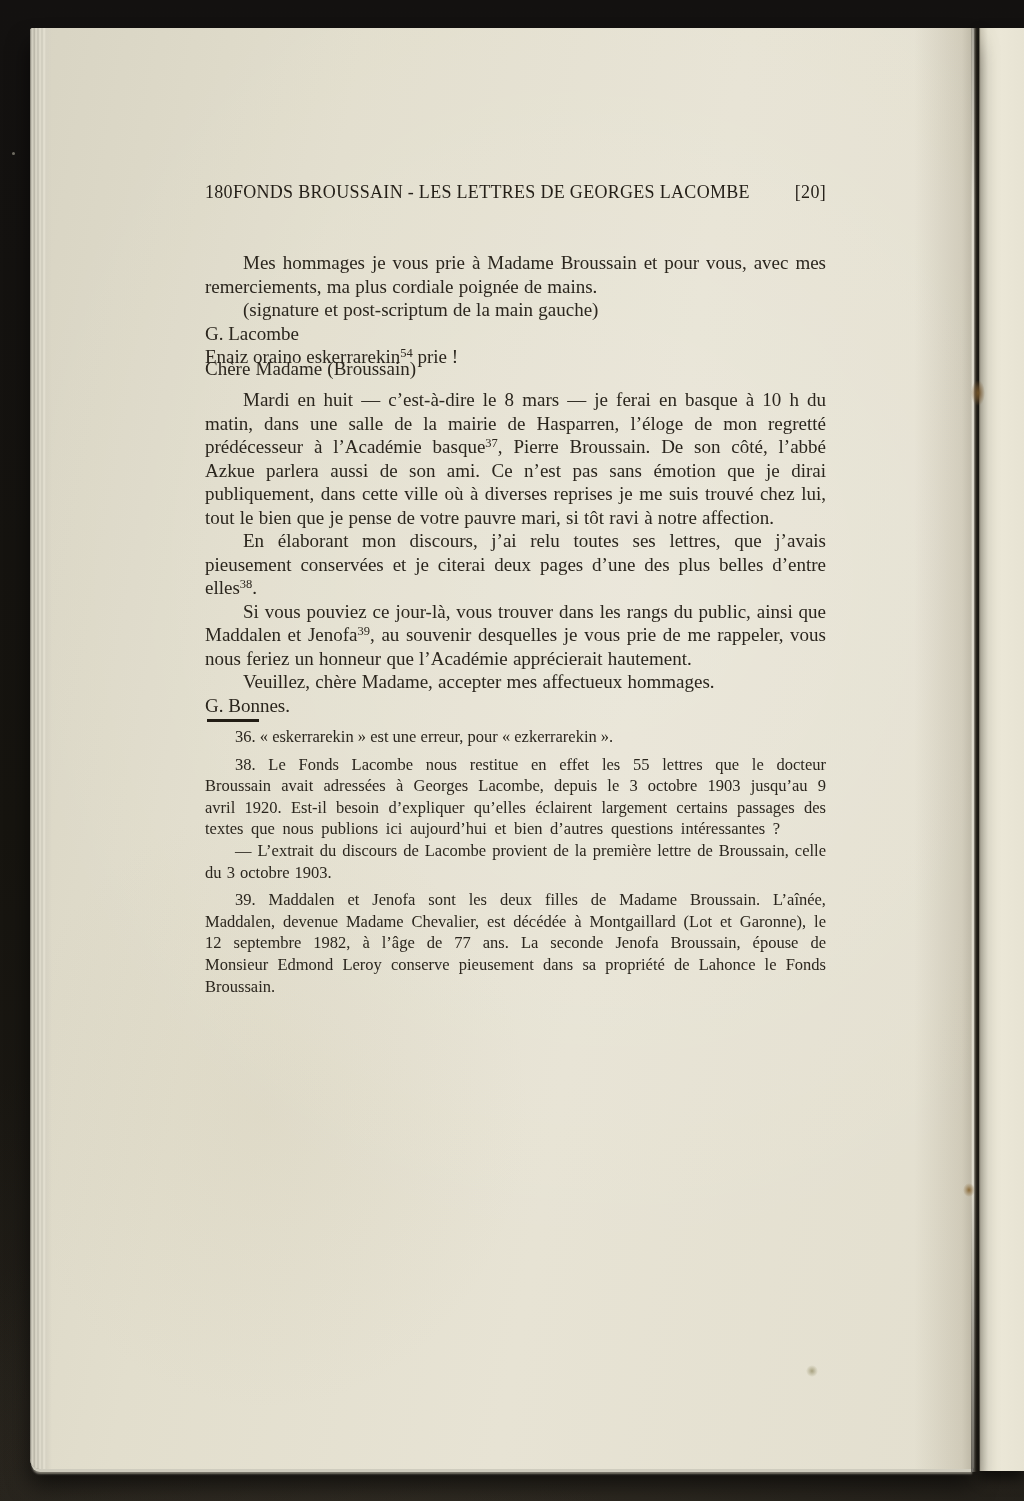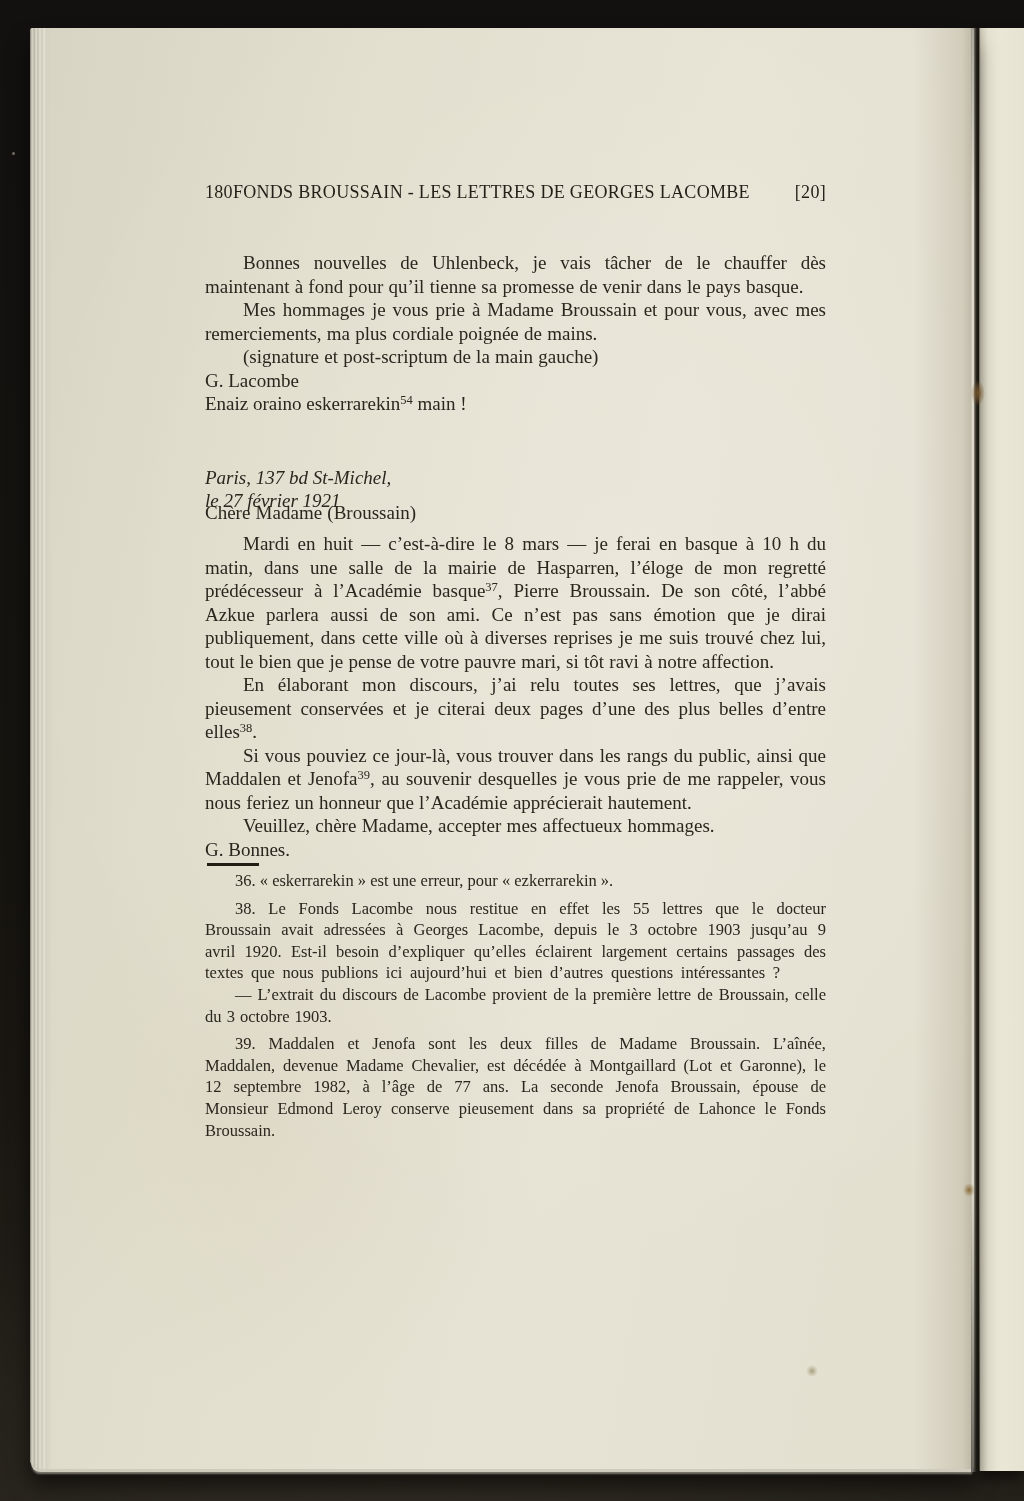--- a/index.html
+++ b/index.html
@@ -110,31 +110,26 @@
 <div class="page-main">
   <div class="col">
 
     <div class="running-header">
       <span>180</span>
       <span class="rh-title">FONDS BROUSSAIN - LES LETTRES DE GEORGES LACOMBE</span>
       <span>[20]</span>
     </div>
 
     <div class="opening">
-      <p class="p">Bonnes nouvelles de Uhlenbeck, je vais tâcher de le chauffer dès maintenant à fond pour qu’il tienne sa promesse de venir dans le pays basque.</p>
       <p class="p">Mes hommages je vous prie à Madame Broussain et pour vous, avec mes remerciements, ma plus cordiale poignée de mains.</p>
       <p class="p">(signature et post-scriptum de la main gauche)</p>
       <p class="line-right sig1">G. Lacombe</p>
-      <p class="line-right ps"><span>Enaiz oraino eskerrarekin</span><sup>54</sup><span> main !</span></p>
+      <p class="line-right ps"><span>Enaiz oraino eskerrarekin</span><sup>54</sup><span> prie !</span></p>
     </div>
 
-    <div class="dateblock">
-      <p class="line-right date1">Paris, 137 bd St-Michel,</p>
-      <p class="line-right date2">le 27 février 1921</p>
-    </div>
 
     <p class="p salutation">Chère Madame (Broussain)</p>
 
     <div class="body2">
       <p class="p"><span>Mardi en huit — c’est-à-dire le 8 mars — je ferai en basque à 10 h du matin, dans une salle de la mairie de Hasparren, l’éloge de mon regretté prédécesseur à l’Académie basque</span><sup>37</sup><span>, Pierre Broussain. De son côté, l’abbé Azkue parlera aussi de son ami. Ce n’est pas sans émotion que je dirai publiquement, dans cette ville où à diverses reprises je me suis trouvé chez lui, tout le bien que je pense de votre pauvre mari, si tôt ravi à notre affection.</span></p>
       <p class="p"><span>En élaborant mon discours, j’ai relu toutes ses lettres, que j’avais pieusement conservées et je citerai deux pages d’une des plus belles d’entre elles</span><sup>38</sup><span>.</span></p>
       <p class="p"><span>Si vous pouviez ce jour-là, vous trouver dans les rangs du public, ainsi que Maddalen et Jenofa</span><sup>39</sup><span>, au souvenir desquelles je vous prie de me rappeler, vous nous feriez un honneur que l’Académie apprécierait hautement.</span></p>
       <p class="p">Veuillez, chère Madame, accepter mes affectueux hommages.</p>
       <p class="line-right sig2">G. Bonnes.</p>
     </div>

